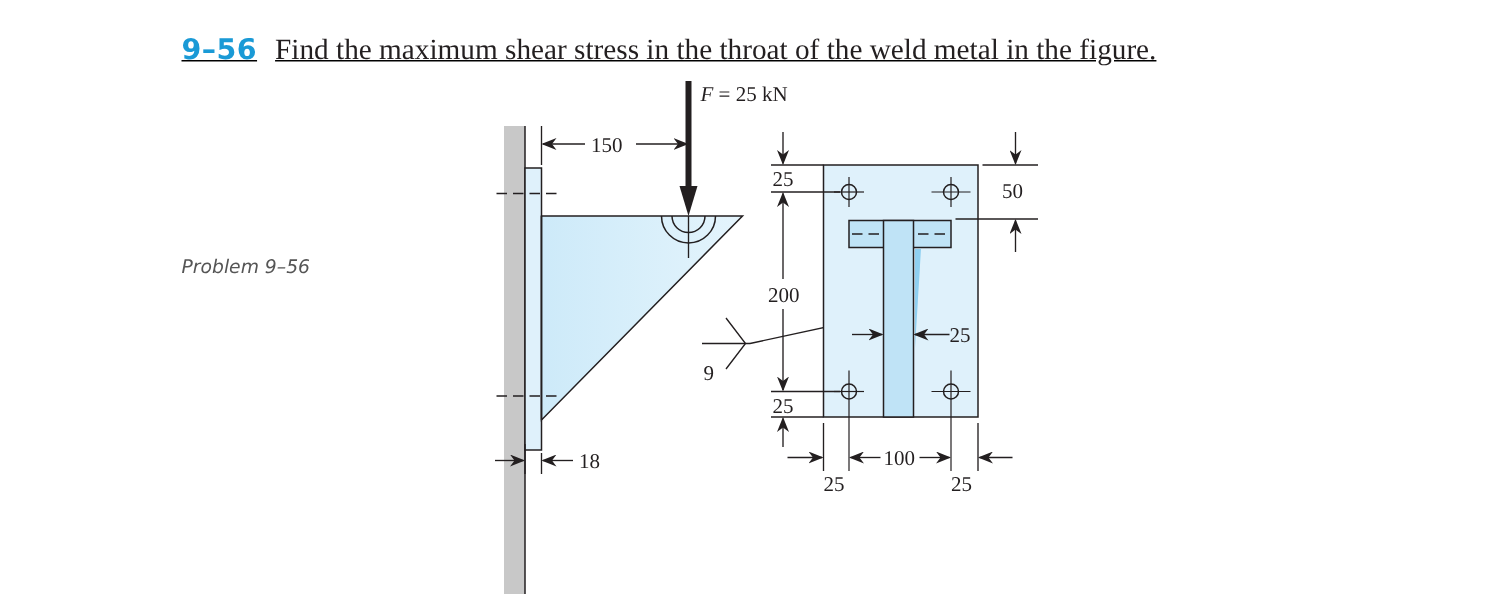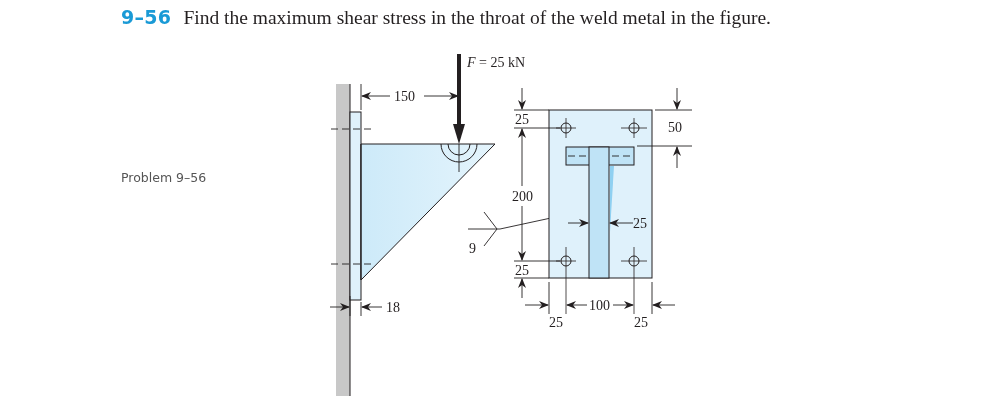--- a/index.html
+++ b/index.html
@@ -1,21 +1,21 @@
 <!DOCTYPE html>
 <html><head>
   <meta charset="utf-8">
   <style>
     html, body { margin: 0; padding: 0; background: #ffffff; }
     body { width: 1005px; height: 407px; position: relative; overflow: hidden; }
-    .heading { position: absolute; left: 121px; top: 6px; white-space: nowrap; }
+    .heading { position: absolute; left: 121px; top: 22px; white-space: nowrap; text-decoration: underline; }
     .prob-num { font-family: "DejaVu Sans", sans-serif; font-weight: bold; color: #1a9ad6; font-size: 19px; letter-spacing: 0.3px; }
     .prob-text { font-family: "Liberation Serif", serif; color: #231f20; font-size: 19.5px; margin-left: 12px; }
     .caption { position: absolute; left: 121px; top: 170px; }
-    .caption .cap-title { font-family: "DejaVu Sans", sans-serif; font-size: 12.5px; color: #555; display: block; }
+    .caption .cap-title { font-family: "DejaVu Sans", sans-serif; font-style: italic; font-size: 12.5px; color: #555; display: block; }
     .caption .cap-sub { font-family: "Liberation Serif", serif; font-size: 14.5px; color: #231f20; display: block; margin-top: 7px; }
     svg.figure { position: absolute; left: 0; top: 0; }
     .lbl { font-family: "Liberation Serif", serif; font-size: 14px; fill: #231f20; }
     .lbl-it { font-style: italic; }
   </style>
 </head>
 <body>
 
 <div class="heading">
   <span class="prob-num">9–56</span><span class="prob-text">Find the maximum shear stress in the throat of the weld metal in the figure.</span>

